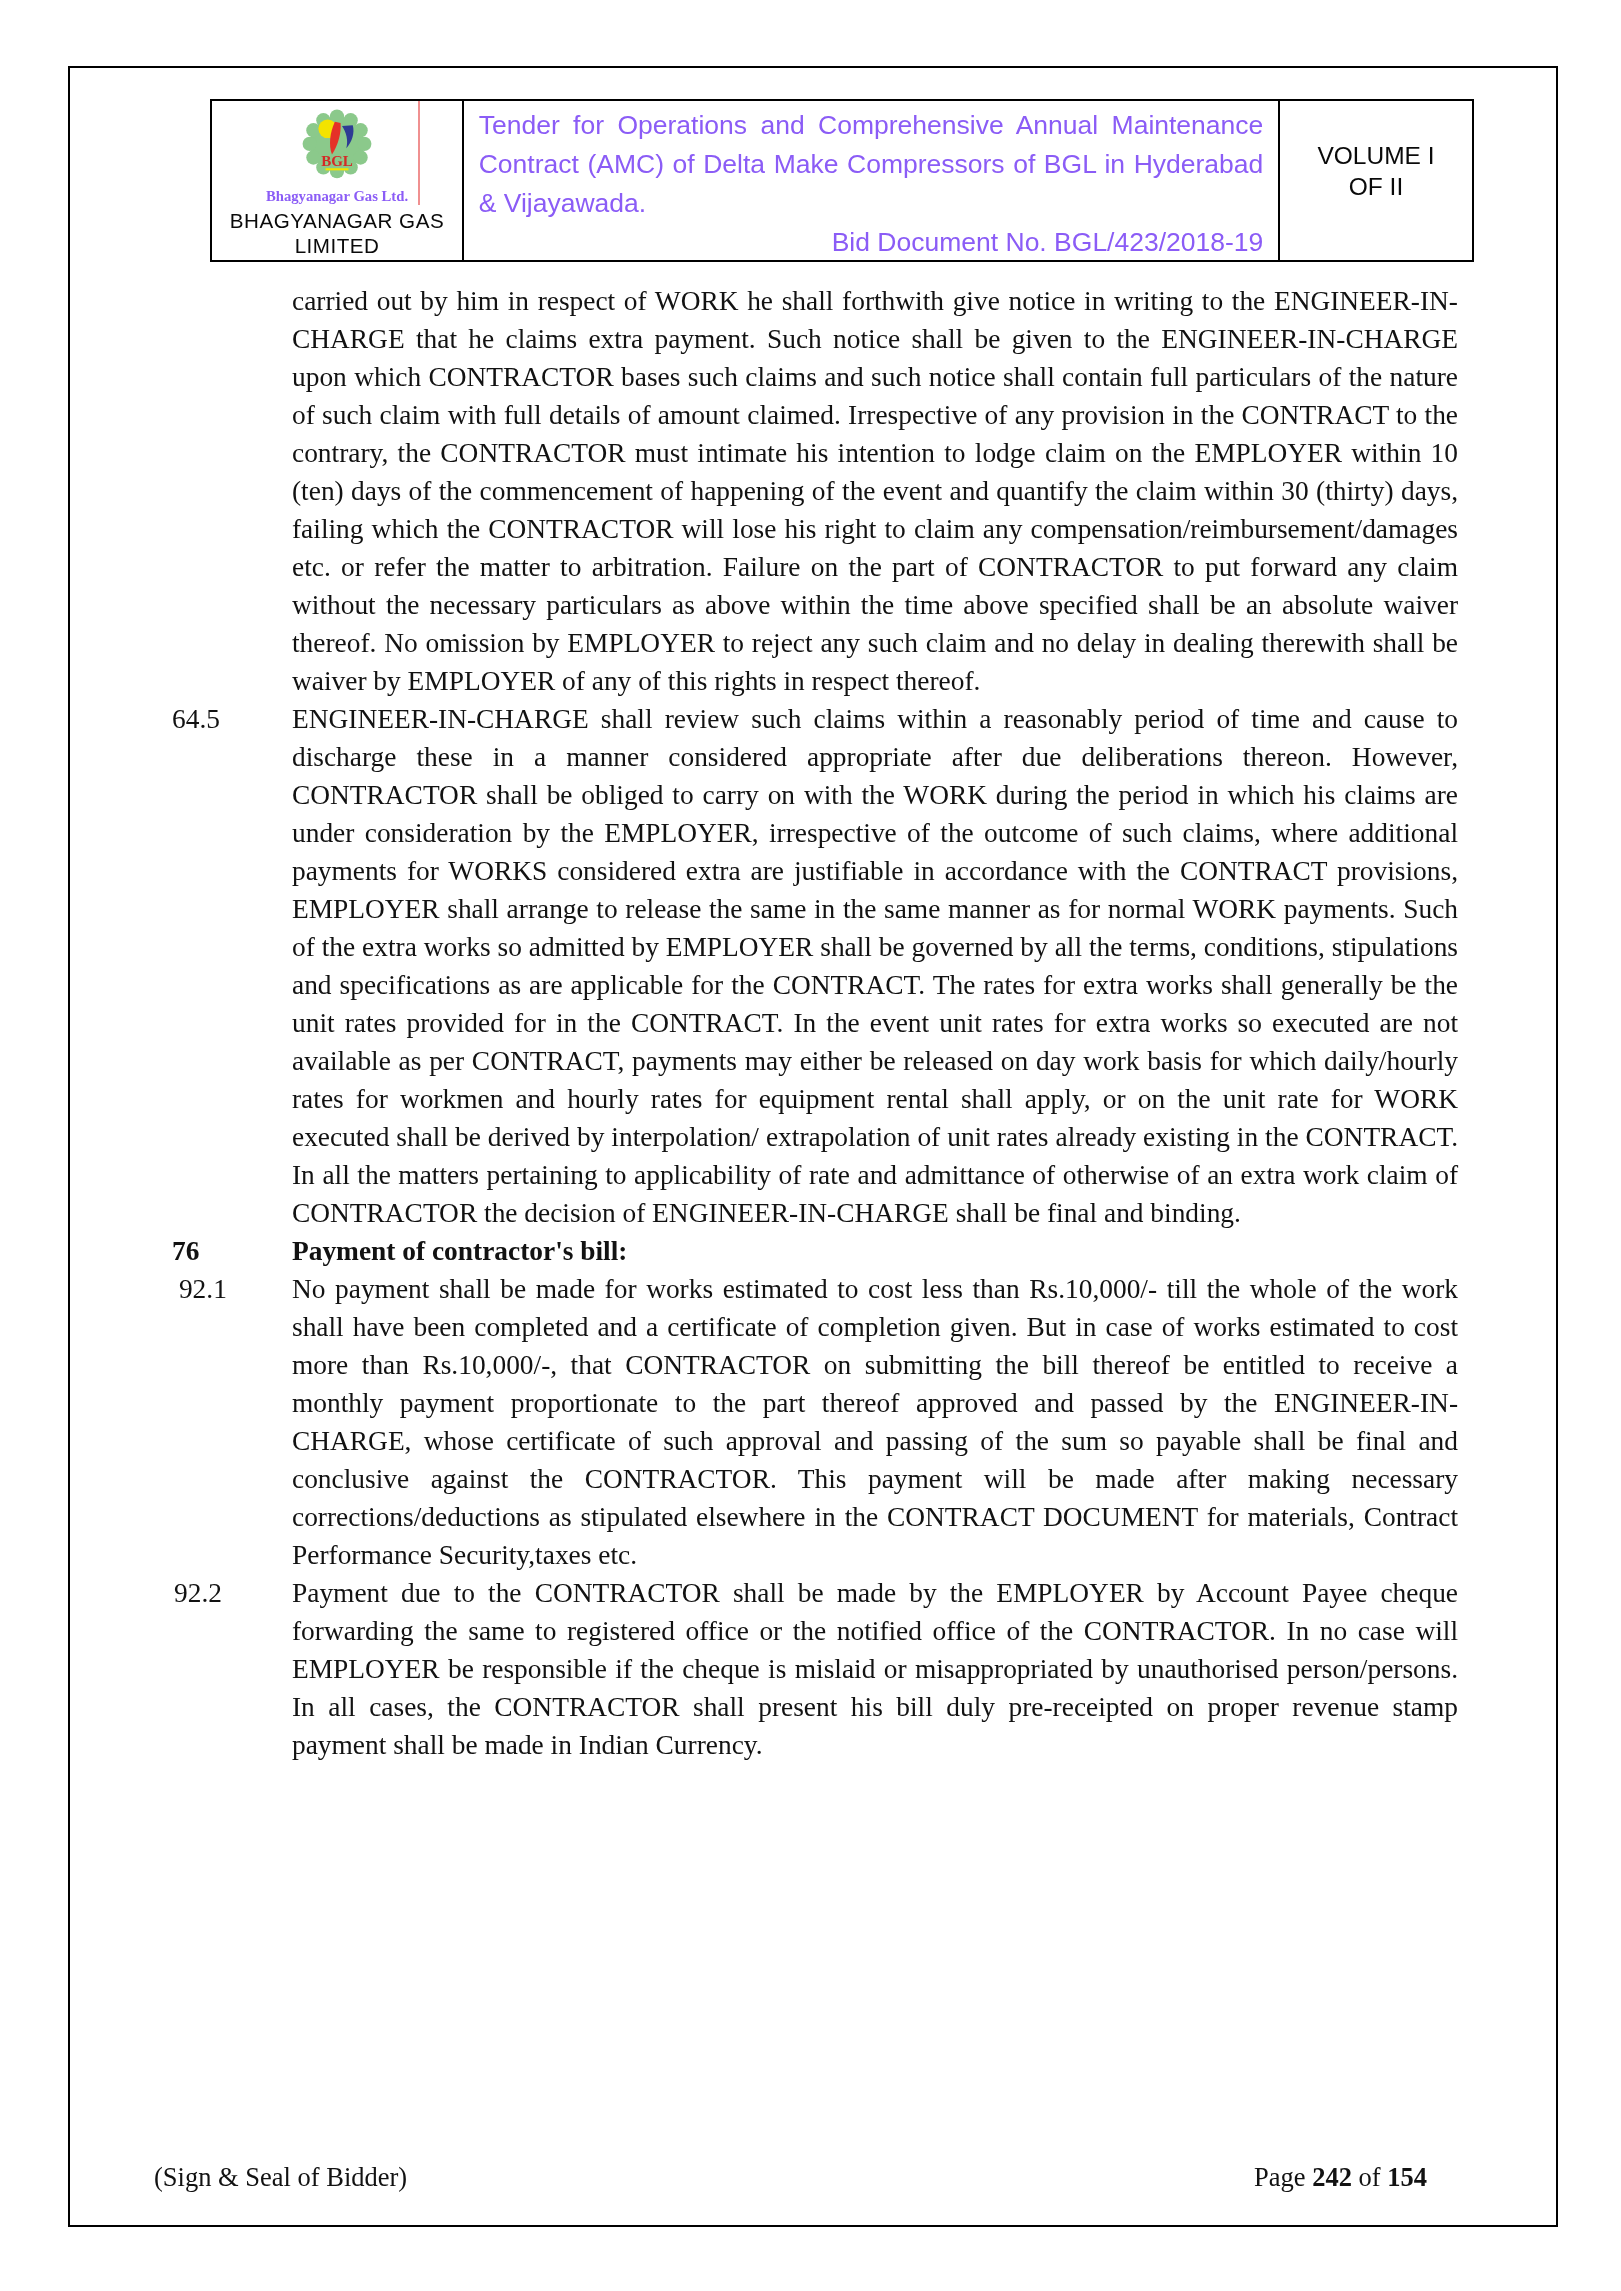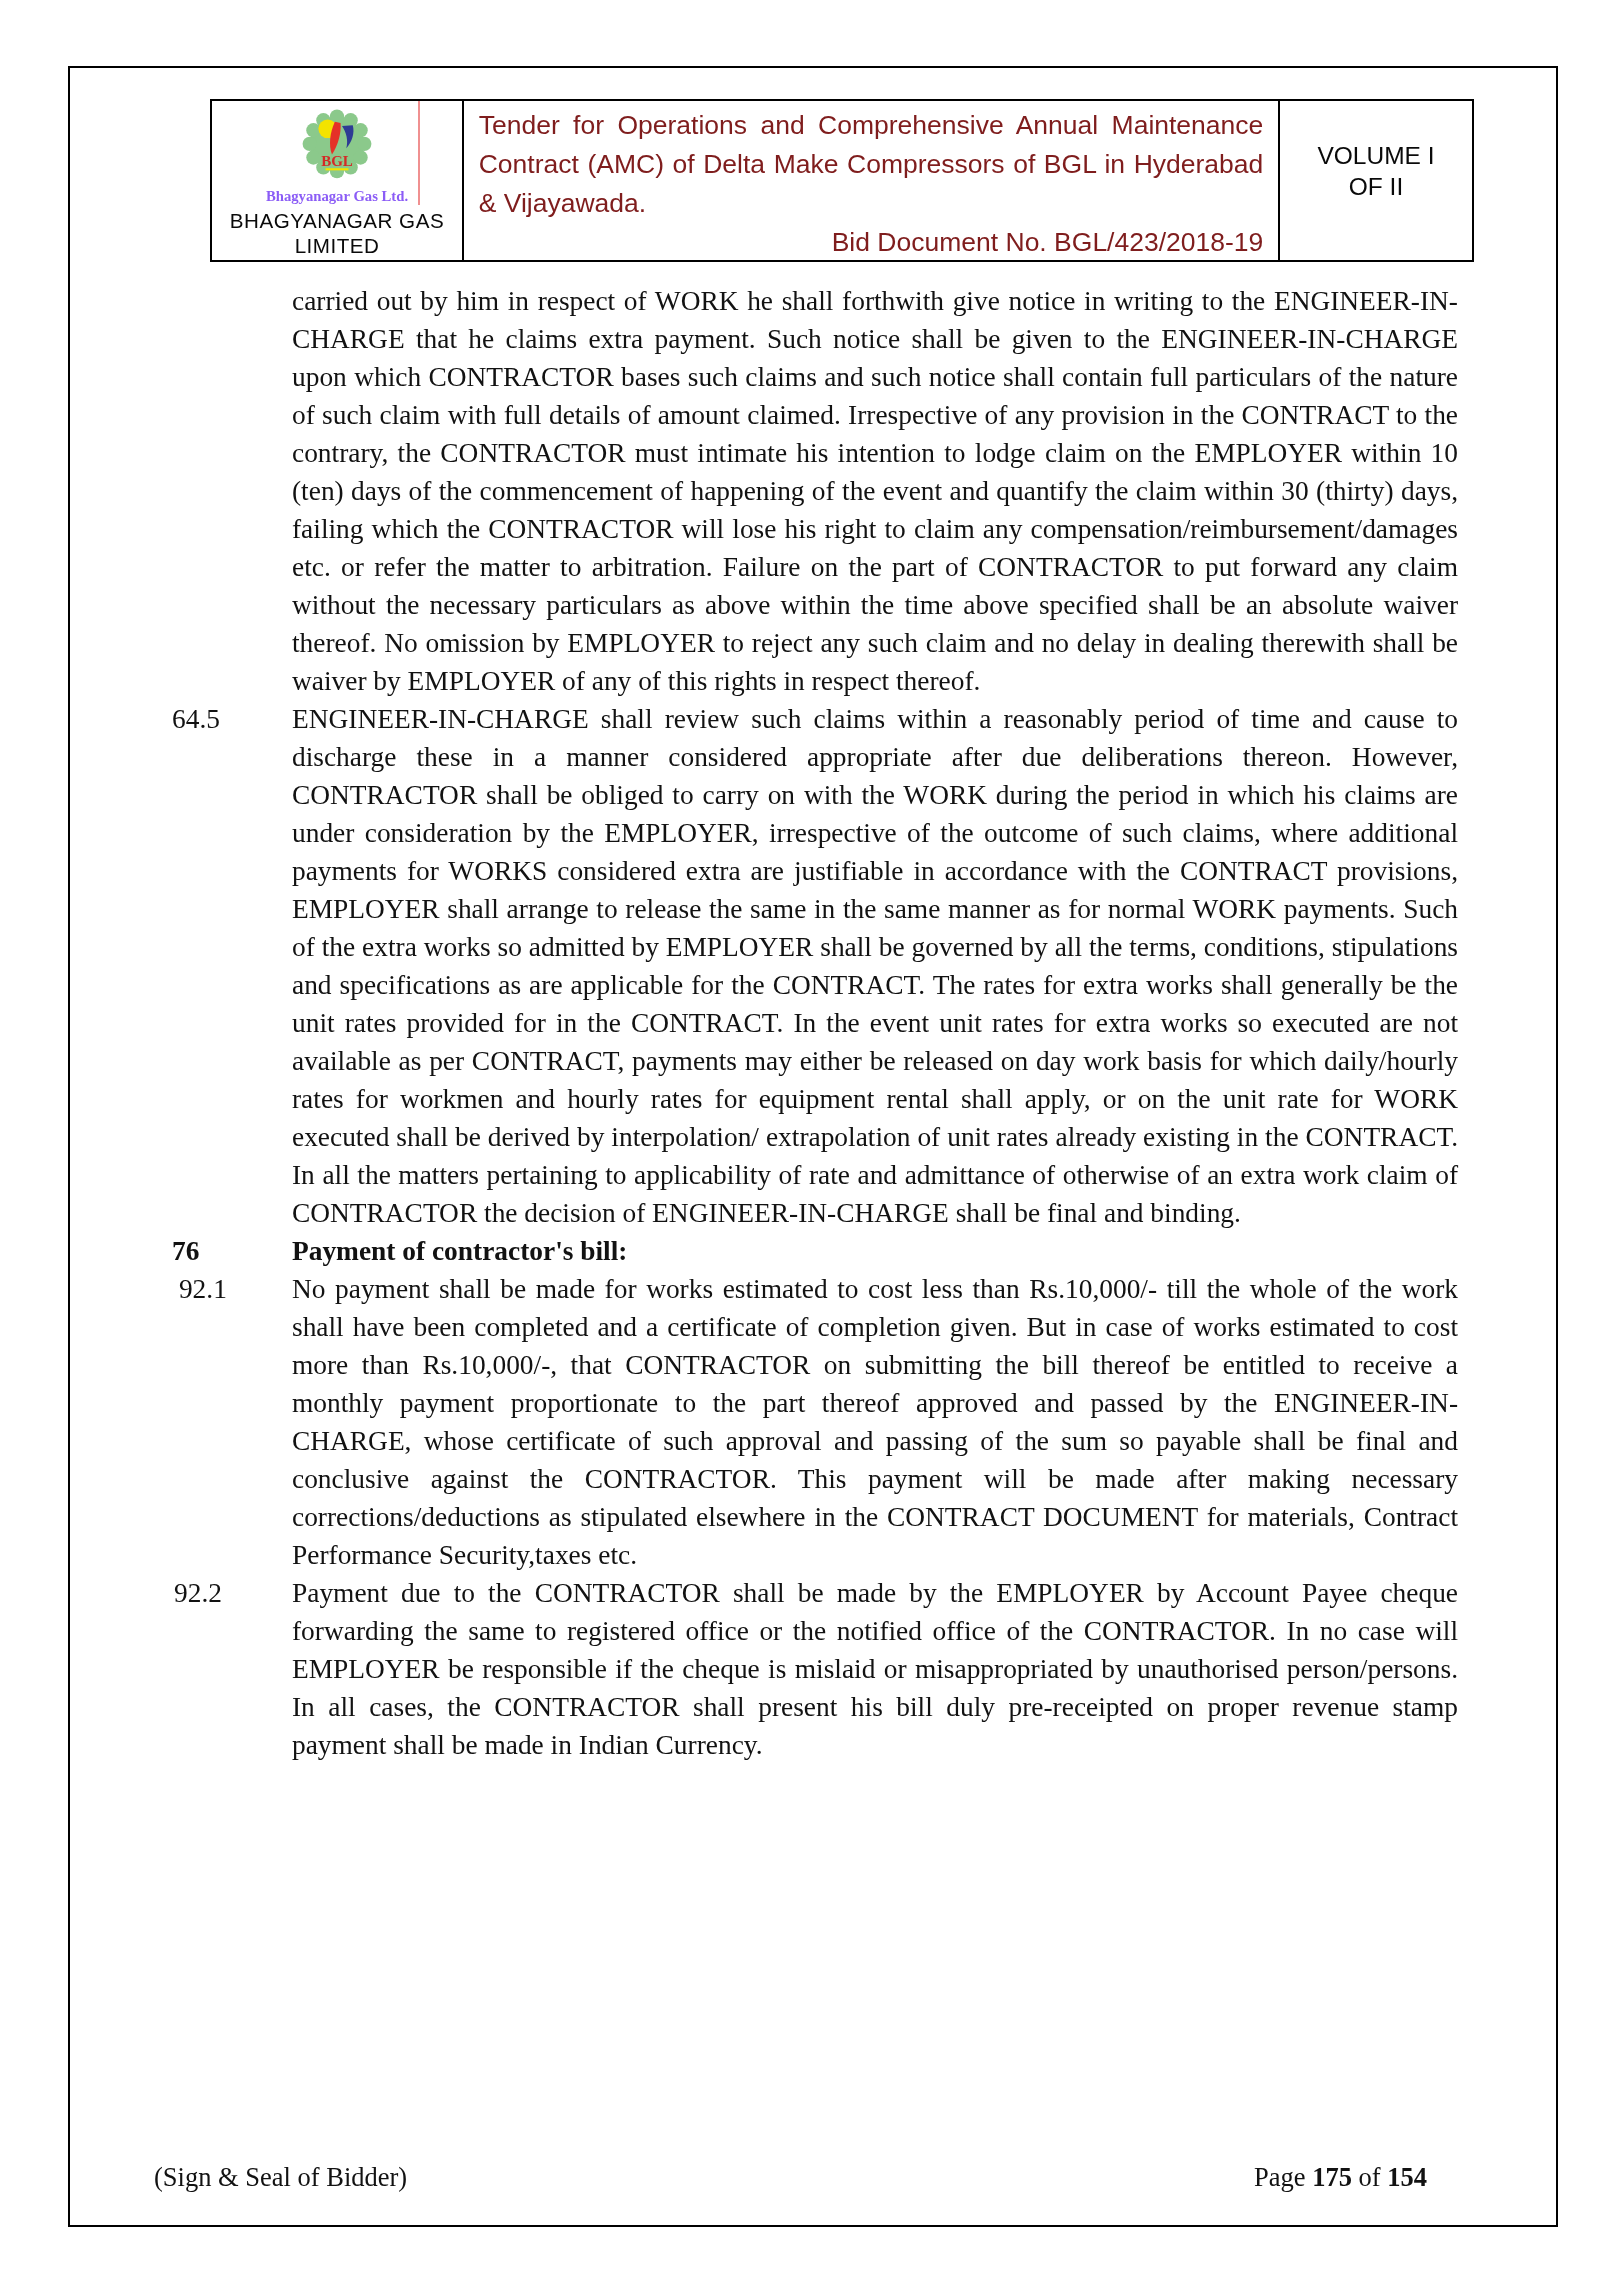--- a/index.html
+++ b/index.html
@@ -43,21 +43,21 @@
     margin-top: 2.9px;
     font-size: 20.6px; line-height: 25.5px;
     color: #0a0a0a; letter-spacing: 0.5px;
   }
   .title-cell {
     flex: 1 1 auto;
     border-left: 2px solid #000;
     border-right: 2px solid #000;
     padding: 4.9px 14.7px 0 14.7px;
     font-size: 26.5px; line-height: 39px;
-    color: #7f1d1d;
+    color: #8b5cf6;
   }
   .title-main { text-align: justify; text-align-last: left; }
   .title-bid  { text-align: right; }
   .volume-cell {
     flex: 0 0 192px;
     display: flex; flex-direction: column;
     align-items: center; justify-content: center;
     padding-bottom: 20px;
     font-size: 24.5px; line-height: 31px;
     color: #0a0a0a;
@@ -164,16 +164,16 @@
     </div>
 
     <div class="section">
       <div class="sec-num n-92-2">92.2</div>
       <div class="sec-text">Payment due to the CONTRACTOR shall be made by the EMPLOYER by Account Payee cheque forwarding the same to registered office or the notified office of the CONTRACTOR. In no case will EMPLOYER be responsible if the cheque is mislaid or misappropriated by unauthorised person/persons. In all cases, the CONTRACTOR shall present his bill duly pre-receipted on proper revenue stamp payment shall be made in Indian Currency.</div>
     </div>
 
   </div>
 
   <div class="footer-sign">(Sign &amp; Seal of Bidder)</div>
-  <div class="footer-page"><span>Page </span><b>175</b><span> of </span><b>154</b></div>
+  <div class="footer-page"><span>Page </span><b>242</b><span> of </span><b>154</b></div>
 
 </div>
 
 
 </body></html>

